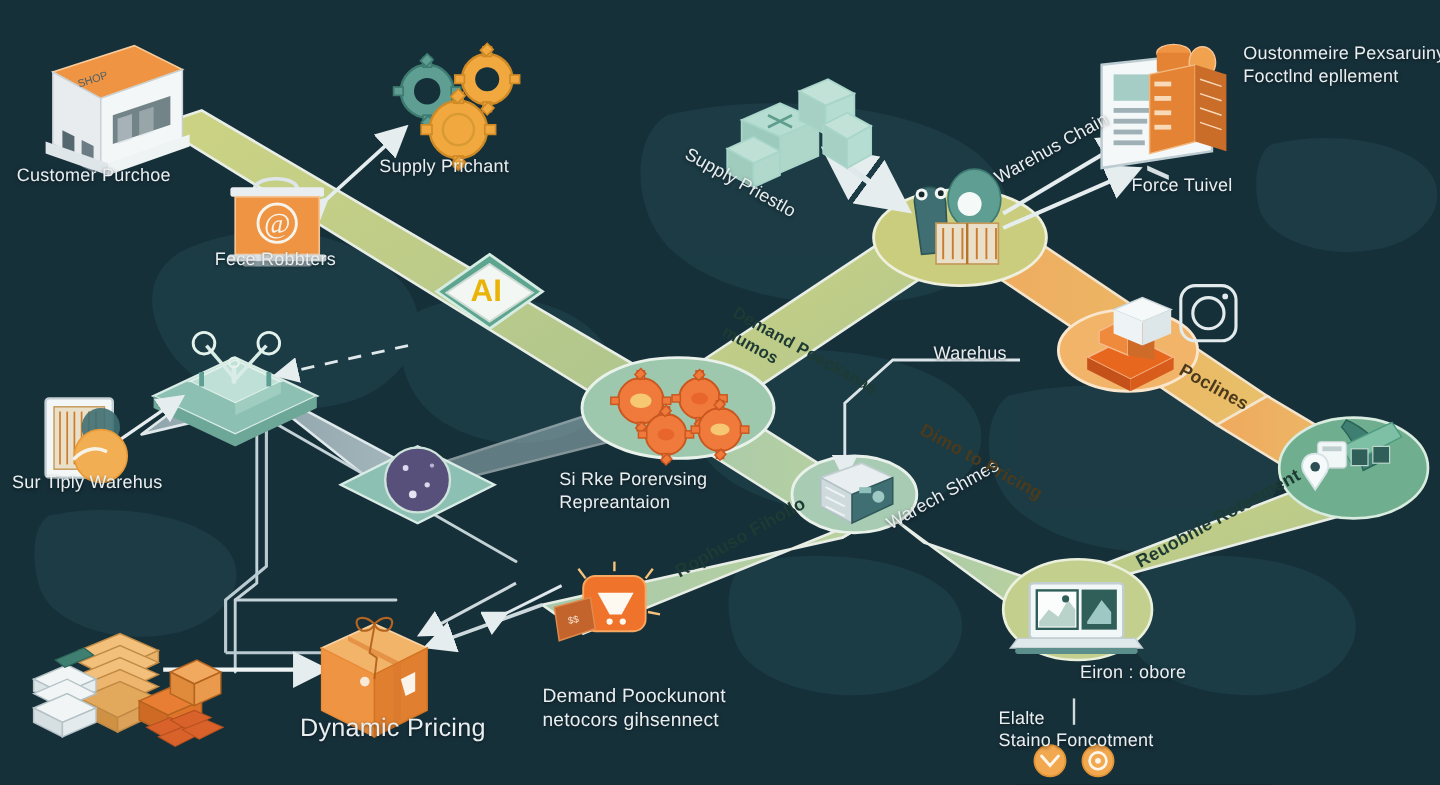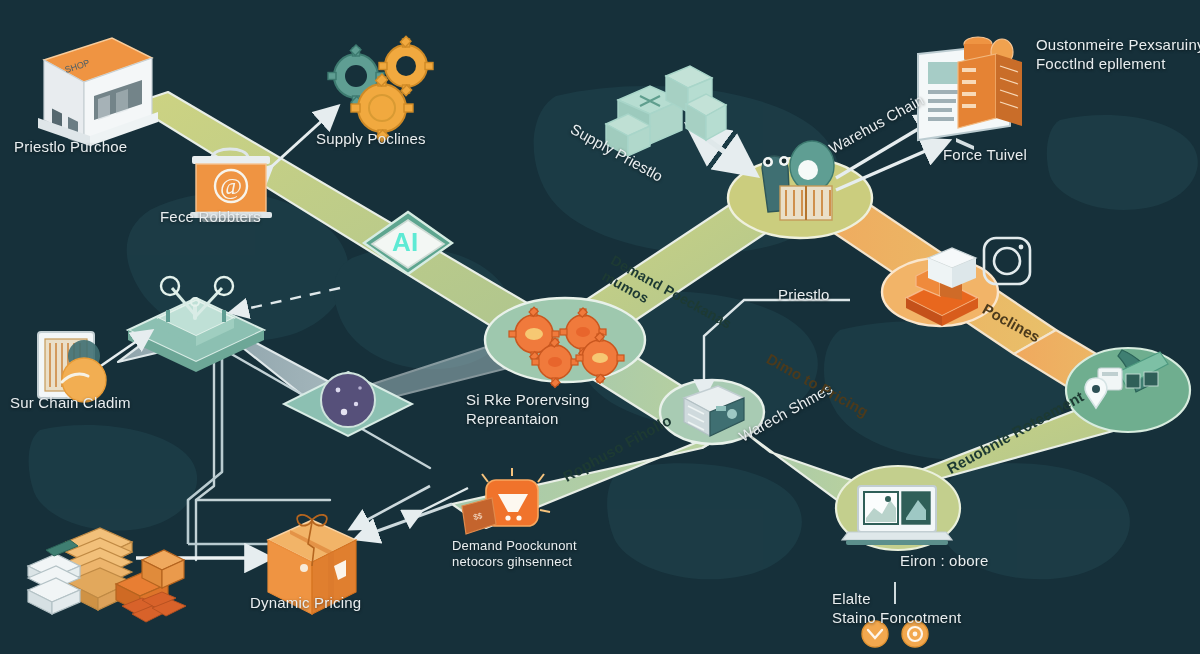--- a/index.html
+++ b/index.html
@@ -27,21 +27,21 @@
   .lbl {
     position: absolute;
     color: #e9eef0;
     font-size: 15px;
     letter-spacing: 0.2px;
     line-height: 1.25;
     white-space: pre;
     text-shadow: 0 1px 3px rgba(0,0,0,.55);
     pointer-events: none;
   }
-  .lbl.sm { font-size: 13px; }
+  .lbl.sm { font-size: 16px; margin-top: 33px; }
   .lbl.dark {
     color: #1d3a33;
     text-shadow: none;
     font-weight: 600;
   }
   .lbl.dark2 {
     color: #4b3a1c;
     text-shadow: none;
     font-weight: 600;
   }
@@ -560,57 +560,57 @@
       <circle cx="875" cy="634" r="13" fill="#f2a84f" stroke="#e09333" stroke-width="1.4"></circle>
       <path d="M868,630 L875,638 L882,630" fill="none" stroke="#fdf6ec" stroke-width="2.4" stroke-linecap="round"></path>
       <circle cx="915" cy="634" r="13" fill="#f2a84f" stroke="#e09333" stroke-width="1.4"></circle>
       <circle cx="915" cy="634" r="7" fill="none" stroke="#fdf6ec" stroke-width="2.2"></circle>
       <circle cx="915" cy="634" r="2.4" fill="#fdf6ec"></circle>
       <line x1="895" y1="604" x2="895" y2="582" stroke="#cfdadd" stroke-width="2"></line>
     </g>
 
   </svg>
 
-  <div class="lbl" style="left:14px; top:138px;">Priestlo Purchoe</div>
-  <div class="lbl" style="left:160px; top:208px;">Fece Robbters</div>
-  <div class="lbl" style="left:316px; top:130px;">Supply Poclines</div>
+  <div class="lbl" style="left:14px; top:138px;">Customer Purchoe</div>
+  <div class="lbl" style="left:179px; top:208px;">Fece Robbters</div>
+  <div class="lbl" style="left:316px; top:130px;">Supply Prichant</div>
 
   <div class="lbl rot" style="left:576px; top:120px; transform:rotate(29deg);">Supply Priestlo</div>
 
   <div class="lbl rot" style="left:826px; top:142px; transform:rotate(-29deg);">Warehus Chain</div>
 
   <div class="lbl" style="left:943px; top:146px;">Force Tuivel</div>
   <div class="lbl" style="left:1036px; top:36px;">Oustonmeire Pexsaruiny
 Focctlnd epllement</div>
 
-  <div class="lbl" style="left:10px; top:394px;">Sur Chain Cladim</div>
+  <div class="lbl" style="left:10px; top:394px;">Sur Tiply Warehus</div>
 
   <div class="lbl" style="left:466px; top:391px;">Si Rke Porervsing
 Repreantaion</div>
 
   <div class="lbl rot" style="left:736px; top:430px; transform:rotate(-29deg);">Warech Shmes</div>
 
-  <div class="lbl" style="left:778px; top:286px;">Priestlo</div>
-
-
-  <div class="lbl" style="left:250px; top:594px; font-size:15px;">Dynamic Pricing</div>
+  <div class="lbl" style="left:778px; top:286px;">Warehus</div>
+
+
+  <div class="lbl" style="left:250px; top:594px; font-size:21px;">Dynamic Pricing</div>
 
   <div class="lbl sm" style="left:452px; top:538px;">Demand Poockunont
 netocors gihsennect</div>
 
   <div class="lbl" style="left:900px; top:552px;">Eiron : obore</div>
   <div class="lbl" style="left:832px; top:590px;">Elalte
 Staino Foncotment</div>
 
   <div class="lbl dark rot" style="left:616px; top:252px; transform:rotate(29deg); font-size:14px;">Demand Poeckanas
 mumos</div>
 
   <div class="lbl dark2 rot" style="left:772px; top:350px; transform:rotate(29deg); font-size:15px;">Dimo to Pricing</div>
 
   <div class="lbl dark rot" style="left:560px; top:470px; transform:rotate(-29deg); font-size:15px;">Rophuso Fihollo</div>
 
   <div class="lbl dark rot" style="left:944px; top:462px; transform:rotate(-29deg); font-size:15px;">Reuobnle Roteement</div>
 
   <div class="lbl dark2 rot" style="left:988px; top:300px; transform:rotate(29deg); font-size:15px;">Poclines</div>
 
-  <div class="lbl" style="left:392px; top:226px; color:#5eead4; text-shadow:none; font-size:26px; font-weight:700;">AI</div>
+  <div class="lbl" style="left:392px; top:226px; color:#eab308; text-shadow:none; font-size:26px; font-weight:700;">AI</div>
 
 </div>
 
 </body></html>

